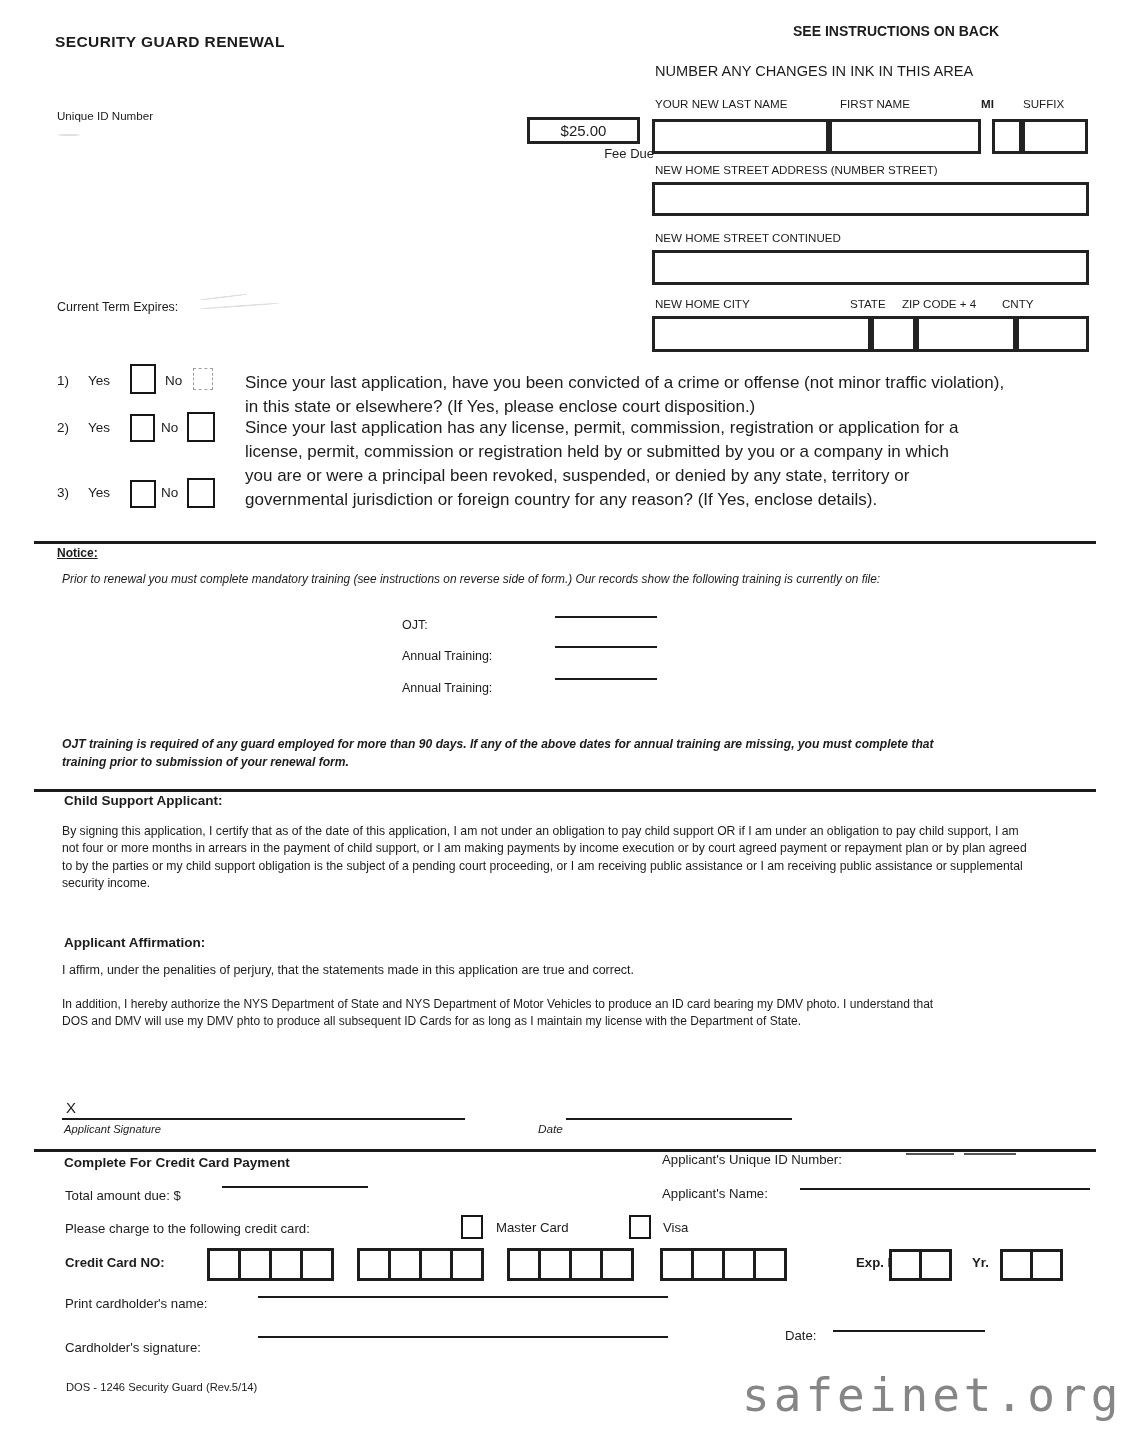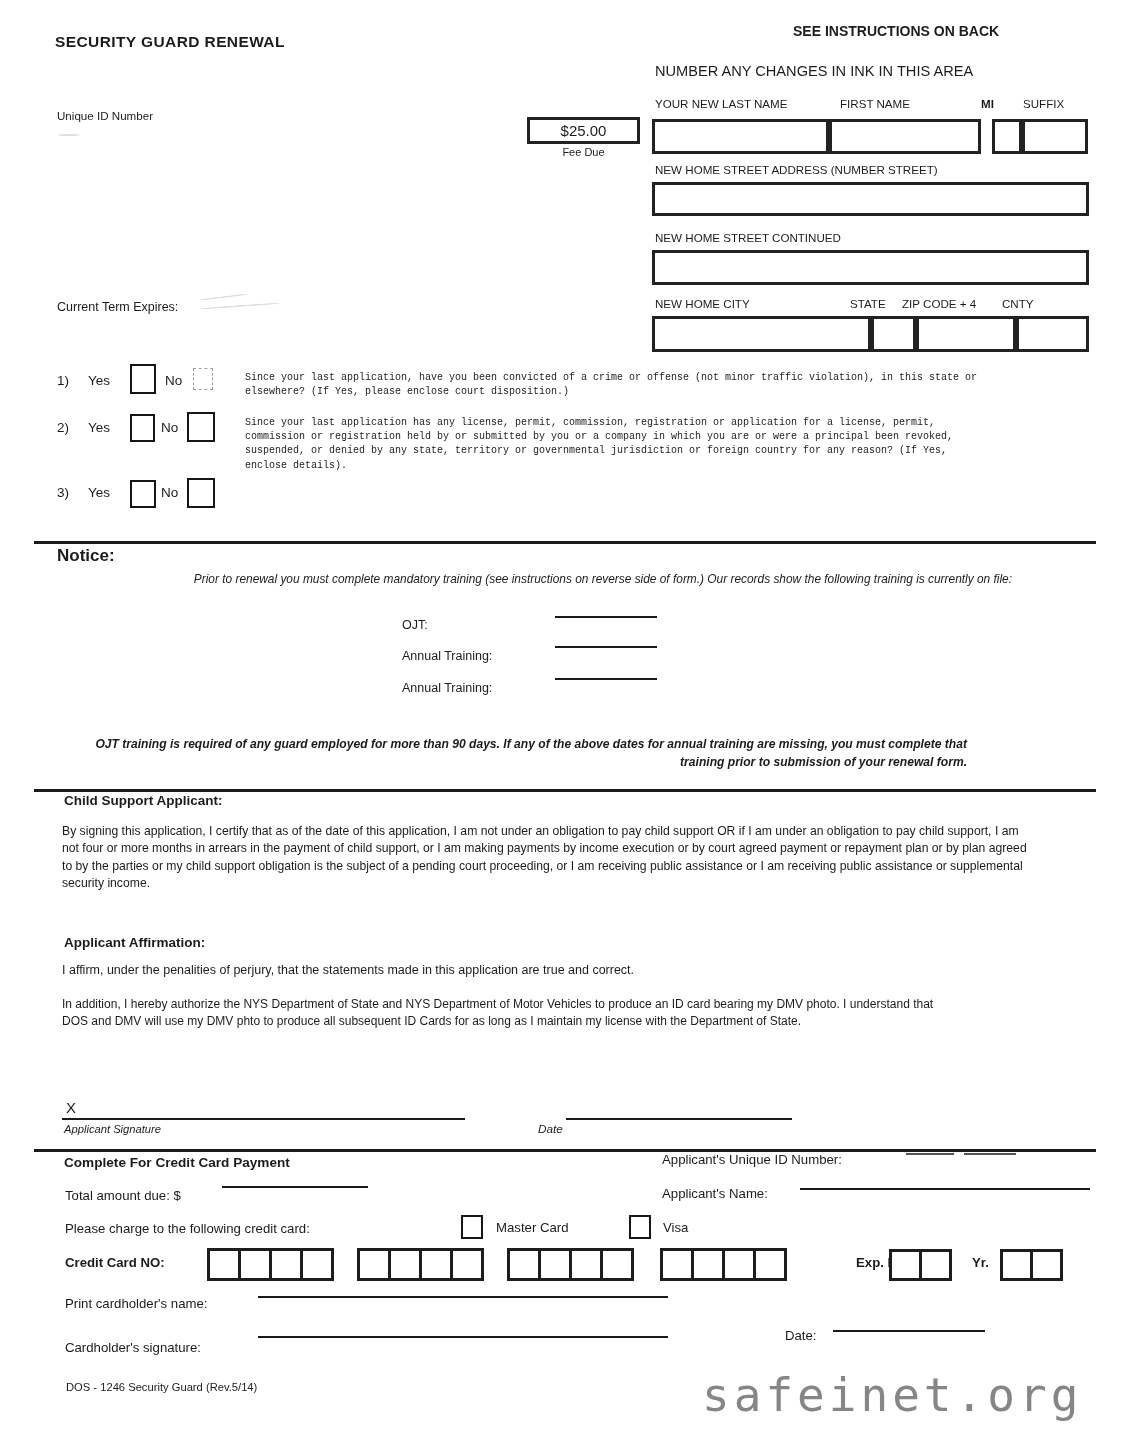--- a/index.html
+++ b/index.html
@@ -1,27 +1,27 @@
 <!DOCTYPE html>
 <html><head>
 <meta charset="utf-8">
 <style>
   * { box-sizing: border-box; margin: 0; padding: 0; }
   html,body { background:#ffffff; }
   body { font-family:"Liberation Sans", sans-serif; color:#1c1c1c; }
   .page { position:relative; width:1124px; height:1455px; background:#fff; margin:0 auto; overflow:hidden; }
   .abs { position:absolute; }
   .b { font-weight:bold; }
-  .i { font-style:italic;text-align:right; }
+  .i { font-style:italic; }
   .fld { position:absolute; border:3px solid #222; background:#fff; }
   .uline { position:absolute; border-bottom:2.5px solid #1a1a1a; }
   .uline.thin { border-bottom-width:2px; }
   .rule { position:absolute; left:34px; width:1062px; border-top:3px solid #1b1b1b; }
   .qnum { font-size:13.5px; }
-  .qtext { font-size:10px; line-height:1.42;font-family:Liberation Mono, monospace; }
+  .qtext { font-size:17px; line-height:1.42; }
   .chk { position:absolute; border:2.5px solid #161616; background:#fff; }
   .chk.faint { border:1.5px dashed #9f9f9f; }
   .lbl-sm { font-size:11.6px; }
   .lbl-md { font-size:12.5px; }
   .lbl-lg { font-size:13.2px; }
   .cc-group { display:flex; }
   .cc-cell { width:34px; height:33px; border:3px solid #1d1d1d; background:#fff; }
   .cc-cell + .cc-cell { margin-left:-3px; }
   .smudge { position:absolute; opacity:.45; }
   .smudge span { display:block; border-top:2px solid #b9b9b9; border-radius:50%; }
@@ -35,21 +35,21 @@
   <div class="abs b" style="left:55px; top:33px; font-size:15.5px; letter-spacing:.4px;">SECURITY GUARD RENEWAL</div>
   <div class="abs b" style="left:793px; top:23px; font-size:14px;">SEE INSTRUCTIONS ON BACK</div>
   <div class="abs" style="left:655px; top:63px; font-size:14.6px;">NUMBER ANY CHANGES IN INK IN THIS AREA</div>
 
   <div class="abs lbl-sm" style="left:57px; top:109px;">Unique ID Number</div>
   <div class="smudge" style="left:58px; top:134px; width:22px;">
       <span style="width:22px;"></span>
     </div>
 
   <div class="fld" style="left:527px; top:117px; width:113px; height:27px; text-align:center; font-size:15px; line-height:22px;"><span>$25.00</span></div>
-  <div class="abs" style="left:527px; top:146px; width:113px; text-align:center; font-size:11px;">Fee Due</div>
+  <div class="abs" style="left:541px; top:146px; width:113px; text-align:right; font-size:13px;">Fee Due</div>
 
   <div class="abs lbl-sm" style="left:655px; top:97px;">YOUR NEW LAST NAME</div>
   <div class="abs lbl-sm" style="left:840px; top:97px;">FIRST NAME</div>
   <div class="abs lbl-sm" style="left:981px; top:97px;font-weight:bold;">MI</div>
   <div class="abs lbl-sm" style="left:1023px; top:97px;">SUFFIX</div>
 
   <div class="fld" style="left:652px; top:119px; width:177px; height:35px;"></div>
   <div class="fld" style="left:829px; top:119px; width:152px; height:35px;"></div>
   <div class="fld" style="left:992px; top:119px; width:30px; height:35px;"></div>
   <div class="fld" style="left:1022px; top:119px; width:66px; height:35px;"></div>
@@ -90,21 +90,21 @@
   <div class="chk" style="left:187px; top:412px; width:28px; height:30px;"></div>
   <div class="abs qtext" style="left:245px; top:416px; width:726px;">Since your last application has any license, permit, commission, registration or application for a license, permit, commission or registration held by or submitted by you or a company in which you are or were a principal been revoked, suspended, or denied by any state, territory or governmental jurisdiction or foreign country for any reason?  (If Yes, enclose details).</div>
 
   <div class="abs qnum" style="left:57px; top:485px;">3)</div>
   <div class="abs qnum" style="left:88px; top:485px;">Yes</div>
   <div class="chk" style="left:130px; top:480px; width:26px; height:28px;"></div>
   <div class="abs qnum" style="left:161px; top:485px;">No</div>
   <div class="chk" style="left:187px; top:478px; width:28px; height:30px;"></div>
 
   <div class="rule" style="top:541px;"></div>
-  <div class="abs b" style="left:57px; top:546px; font-size:17px;">Notice:</div>
+  <div class="abs b" style="left:57px; top:546px; font-size:12px;text-decoration:underline;">Notice:</div>
   <div class="abs i" style="left:62px; top:572px; font-size:11.9px; width:950px;">Prior to renewal you must complete mandatory training (see instructions on reverse side of form.) Our records show the following training is currently on file:</div>
 
   <div class="abs lbl-md" style="left:402px; top:618px;">OJT:</div>
   <div class="uline" style="left:555px; top:616px; width:102px;"></div>
 
   <div class="abs lbl-md" style="left:402px; top:649px;">Annual Training:</div>
   <div class="uline" style="left:555px; top:646px; width:102px;"></div>
 
   <div class="abs lbl-md" style="left:402px; top:681px;">Annual Training:</div>
   <div class="uline" style="left:555px; top:678px; width:102px;"></div>
@@ -182,15 +182,15 @@
 
   <div class="abs lbl-lg" style="left:65px; top:1296px;">Print cardholder's name:</div>
   <div class="uline" style="left:258px; top:1296px; width:410px;"></div>
 
   <div class="abs lbl-lg" style="left:65px; top:1340px;">Cardholder's signature:</div>
   <div class="uline" style="left:258px; top:1336px; width:410px;"></div>
   <div class="abs lbl-lg" style="left:785px; top:1328px;">Date:</div>
   <div class="uline" style="left:833px; top:1330px; width:152px;"></div>
 
   <div class="abs" style="left:66px; top:1381px; font-size:11.2px;">DOS - 1246 Security Guard (Rev.5/14)</div>
-  <div class="abs watermark" style="left:702px; top:1368px;">safeinet.org</div>
+  <div class="abs watermark" style="left:742px; top:1368px;">safeinet.org</div>
 
 </div>
 
 </body></html>

